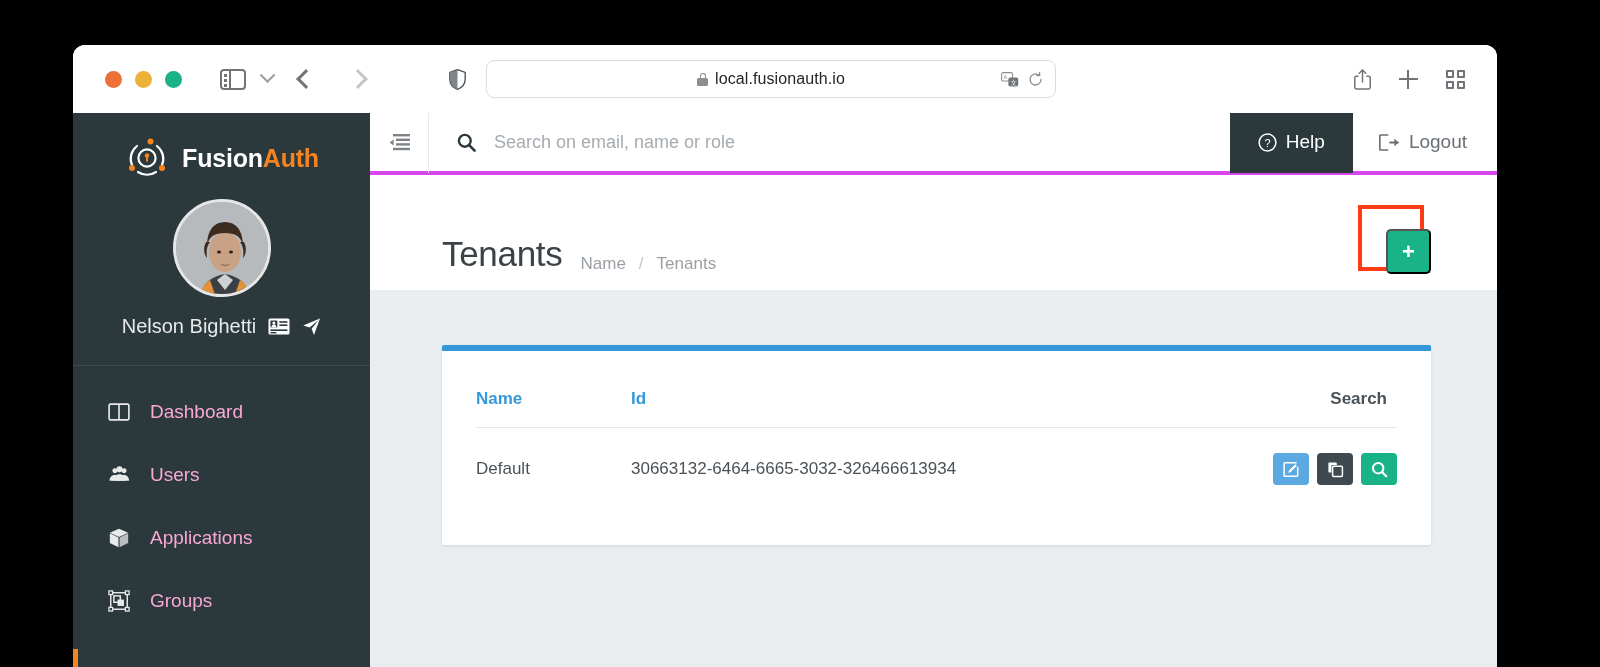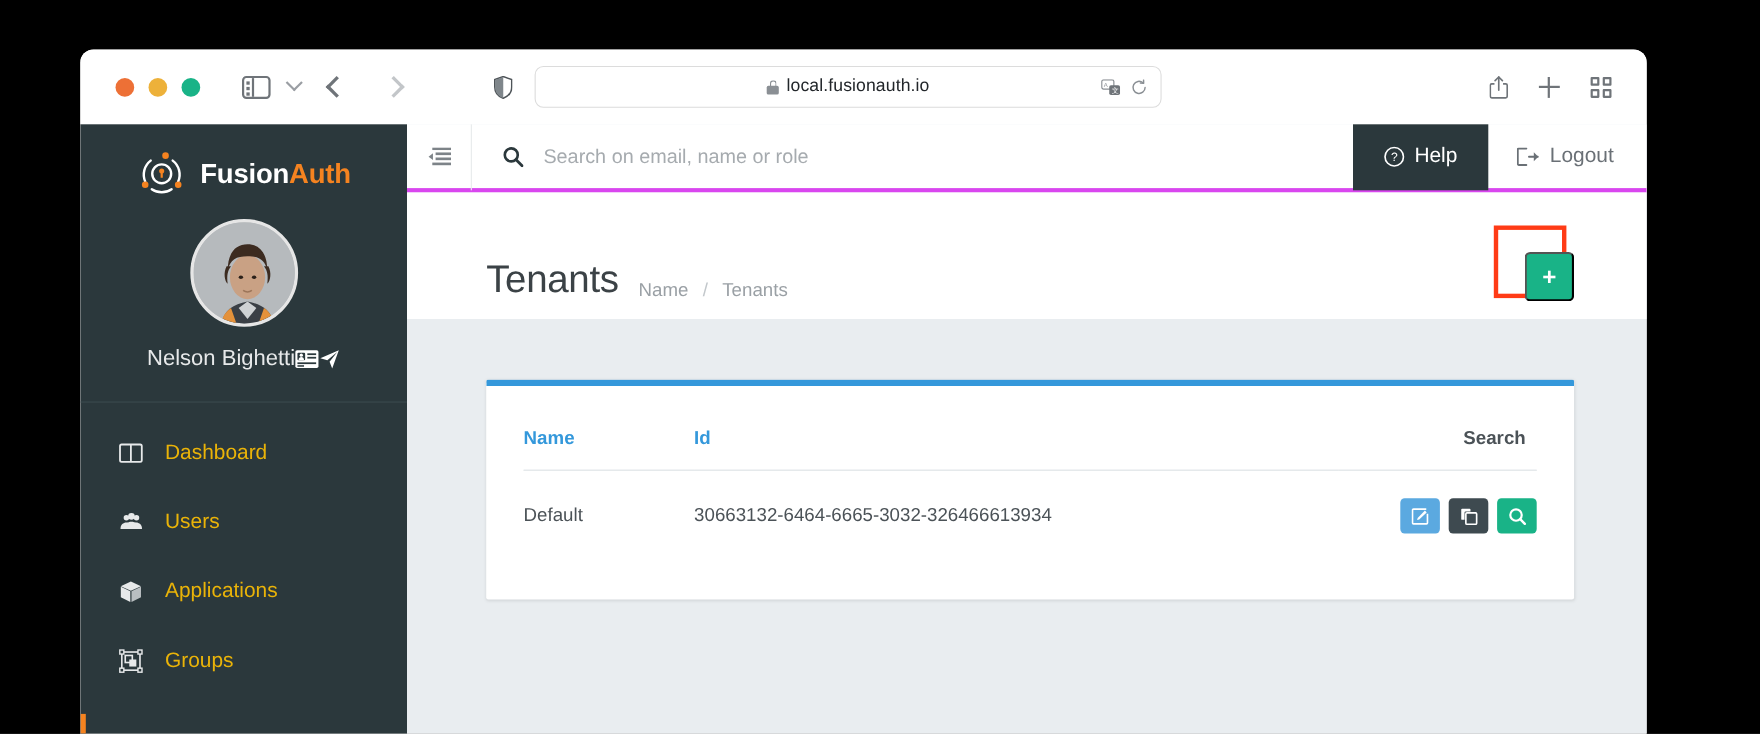--- a/index.html
+++ b/index.html
@@ -135,34 +135,34 @@
   .avatar-wrap { display: flex; justify-content: center; margin-top: 18px; }
   .avatar {
     width: 98px; height: 98px; border-radius: 50%;
     border: 3px solid #e6e6e6;
     overflow: hidden;
     background: #b9bcbe;
     position: relative;
   }
 
   .user-row {
-    display: flex; align-items: center; justify-content: center; 
+    display: flex; align-items: center; justify-content: center; gap: 12px;
     margin-top: 18px;
   }
   .user-name { color: #e7e9ea; font-size: 20px; }
   .idcard-icon { width: 22px; height: 17px; }
   .send-icon { width: 19px; height: 19px; }
 
   .sidebar-sep { height: 1px; background: #3b4a4f; margin-top: 27px; }
 
   .nav-list { padding-top: 14px; }
   .nav-item {
     display: flex; align-items: center; gap: 19px;
     height: 63px; padding-left: 34px;
-    color: #eab308; font-size: 19px;
+    color: #f9a8d4; font-size: 19px;
     position: relative;
   }
   .nav-icon { width: 24px; height: 24px; flex: 0 0 24px; display: flex; align-items: center; justify-content: center; }
   .nav-accent {
     position: absolute; left: 0; bottom: 0;
     width: 5px; height: 18px; background: #f58320;
   }
 
   
   .main { flex: 1; display: flex; flex-direction: column; background: #e9edf0; min-width: 0; }

